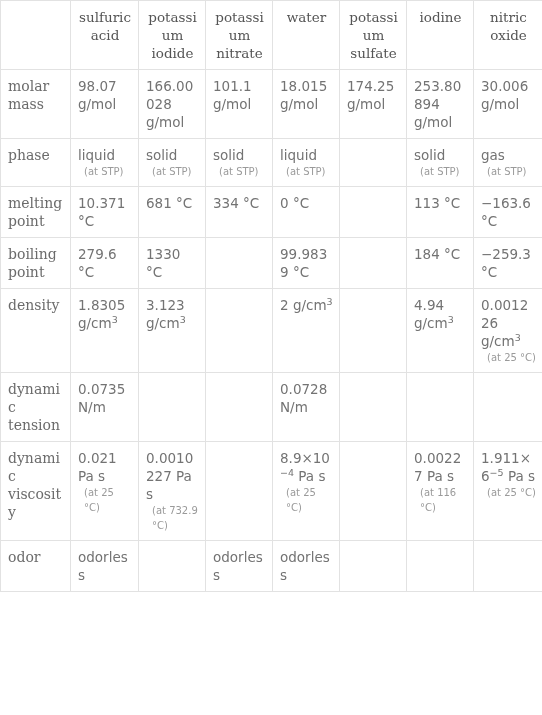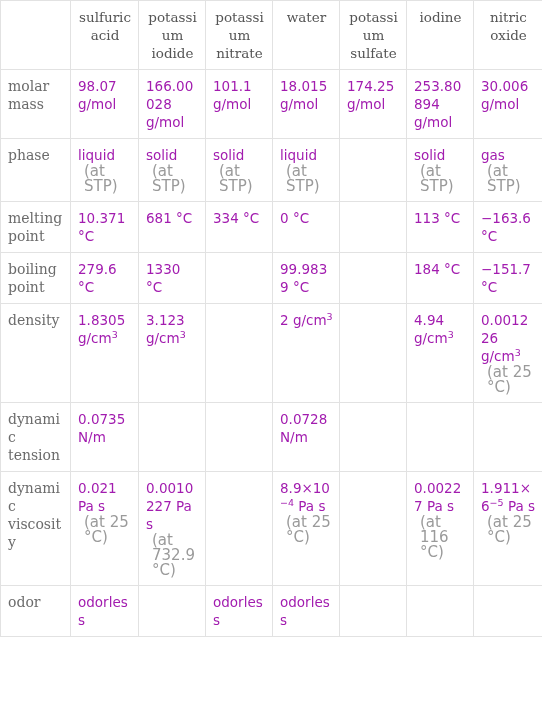--- a/index.html
+++ b/index.html
@@ -65,34 +65,34 @@
     word-break: break-word;
     -webkit-hyphens: auto;
     hyphens: auto;
   }
 
   
   .cell-value {
     font-family: "DejaVu Sans", "Liberation Sans", sans-serif;
     font-size: 13.5px;
     line-height: 17px;
-    color: #a21caf;
+    color: #737373;
     word-break: break-word;
     -webkit-hyphens: auto;
     hyphens: auto;
   }
   .cell-value sup {
     font-size: 9.5px;
     vertical-align: super;
     line-height: 0;
   }
   .cell-note {
     display: block;
     font-family: "DejaVu Sans", "Liberation Sans", sans-serif;
-    font-size: 15px;
+    font-size: 10px;
     line-height: 15px;
     color: #9a9a9a;
     padding-left: 6px;
     word-break: break-word;
   }
 
   .empty-cell { height: 100%; }
 </style>
 </head>
 <body>
@@ -150,21 +150,21 @@
         <td><span class="cell-value">−163.6 °C</span></td>
       </tr>
       <tr class="data-row">
         <td><span class="row-label">boiling point</span></td>
         <td><span class="cell-value">279.6 °C</span></td>
         <td><span class="cell-value">1330 °C</span></td>
         <td><span class="empty-cell"></span></td>
         <td><span class="cell-value">99.9839 °C</span></td>
         <td><span class="empty-cell"></span></td>
         <td><span class="cell-value">184 °C</span></td>
-        <td><span class="cell-value">−151.7 °C</span></td>
+        <td><span class="cell-value">−259.3 °C</span></td>
       </tr>
       <tr class="data-row">
         <td><span class="row-label">density</span></td>
         <td><span class="cell-value"><span>1.8305 g/cm</span><sup>3</sup></span></td>
         <td><span class="cell-value"><span>3.123 g/cm</span><sup>3</sup></span></td>
         <td><span class="empty-cell"></span></td>
         <td><span class="cell-value"><span>2 g/cm</span><sup>3</sup></span></td>
         <td><span class="empty-cell"></span></td>
         <td><span class="cell-value"><span>4.94 g/cm</span><sup>3</sup></span></td>
         <td><span class="cell-value"><span>0.001226 g/cm</span><sup>3</sup></span><span class="cell-note">(at 25 °C)</span></td>

